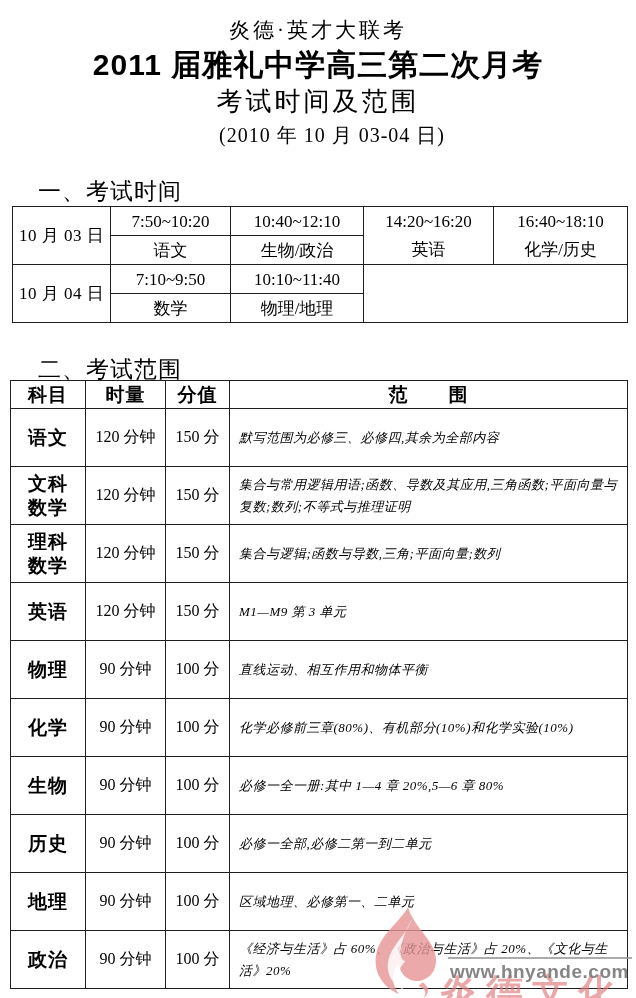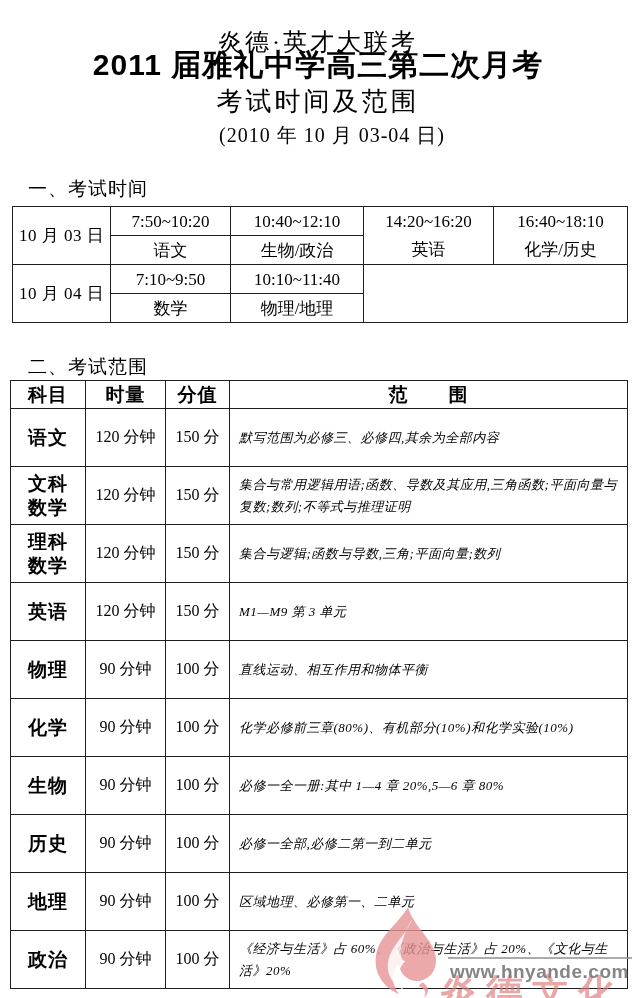--- a/index.html
+++ b/index.html
@@ -9,28 +9,28 @@
     width: 636px;
     height: 998px;
     background: #ffffff;
     color: #000000;
     font-family: "Liberation Serif", serif;
     overflow: hidden;
   }
 
   
   .hdr { position: absolute; left: 0; width: 636px; text-align: center; white-space: nowrap; }
-  .brand-line   { top: 26px;  font-size: 24px; letter-spacing: 3px; font-weight: 500; }
+  .brand-line   { top: 16px;  font-size: 21px; letter-spacing: 3px; font-weight: 500; }
   .title-line   { top: 45px;  font-size: 30px; font-weight: bold;
                   font-family: "Liberation Sans", sans-serif; letter-spacing: 1px; }
   .subtitle-line{ top: 84px;  font-size: 26px; letter-spacing: 3px; }
   .date-line    { top: 122px; font-size: 20px; letter-spacing: 1px; padding-left: 28px; }
 
   
-  .sec-heading { position: absolute; left: 28px; font-size: 19px; letter-spacing: 1px; }
+  .sec-heading { position: absolute; left: 38px; font-size: 23px; letter-spacing: 1px; }
   .sec1 { top: 176px; }
   .sec2 { top: 354px; }
 
   
   table { border-collapse: collapse; table-layout: fixed; }
   td, th { border: 1.6px solid #1f1f1f; text-align: center; vertical-align: middle; overflow: hidden; }
 
   
   .schedule { position: absolute; left: 12px; top: 206px; width: 615px; }
   .schedule td { font-size: 17px; height: 29px; line-height: 27px; }

